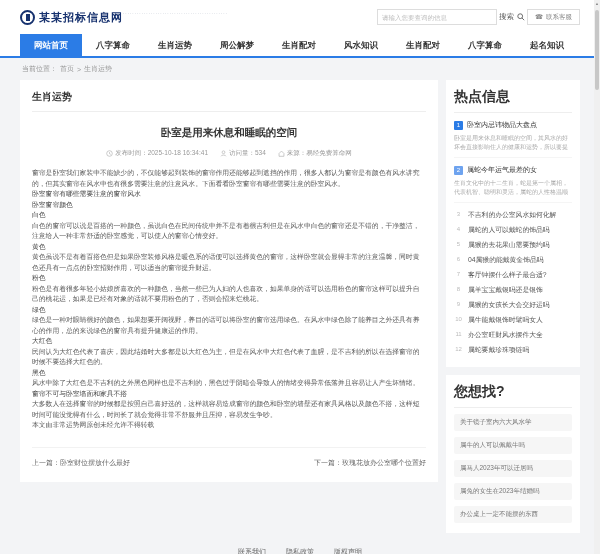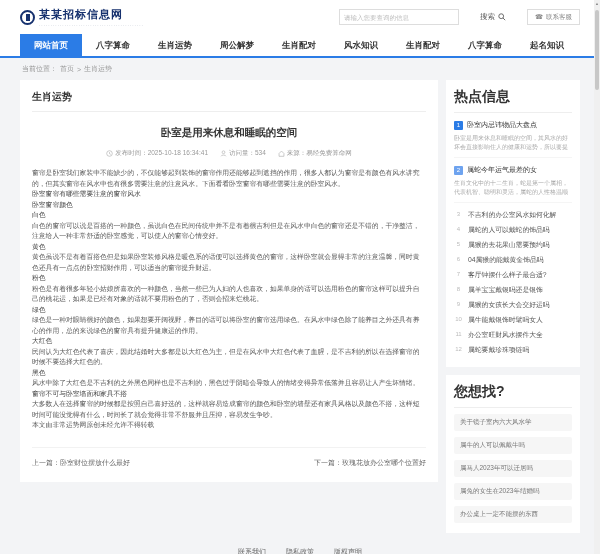--- a/index.html
+++ b/index.html
@@ -6,24 +6,24 @@
   html,body { width:600px; height:554px; overflow:hidden; }
   body { background:#f3f4f6; font-family:"Liberation Sans","DejaVu Sans",sans-serif; color:#333; position:relative; }
   .container { width:560px; margin:0 auto; }
 
   
   .header { background:#fff; }
   .header-inner { height:34px; display:flex; align-items:center; justify-content:space-between; }
   .logo { display:flex; align-items:center; gap:4px; }
   .logo-mark { width:15px; height:15px; border:2px solid #16316e; border-radius:50%; display:flex; align-items:center; justify-content:center; }
   .logo-mark i { display:block; width:4px; height:7px; background:#16316e; }
-  .logo-txt { display:flex; flex-direction:column; }
+  .logo-txt { display:flex; }
   .logo-title { font-size:11px; font-weight:bold; color:#16316e; letter-spacing:1px; }
   .logo-sub { font-size:4px; color:#9aa3b5; letter-spacing:1px; margin-top:1px; }
-  .header-right { display:flex; align-items:center; gap:21px; }
+  .header-right { display:flex; align-items:center; gap:2px; }
   .search-box { width:120px; height:16px; border:1px solid #ddd; display:flex; align-items:center; padding:0 4px; background:#fff; }
   .search-box input { border:none; outline:none; width:100%; font-size:6.5px; color:#666; font-family:inherit; }
   .search-box input::placeholder { color:#bbb; }
   .search-go { display:flex; align-items:center; gap:3px; font-size:7.5px; color:#555; cursor:pointer; }
   .contact-btn { border:1px solid #ddd; height:16px; padding:0 7px; display:flex; align-items:center; gap:3px; font-size:6.5px; color:#888; background:#fff; cursor:pointer; }
 
   
   .nav { background:#fff; border-bottom:2px solid #2b7ce6; }
   .nav-inner { display:flex; }
   .nav-item { width:62px; text-align:center; font-size:8.5px; color:#333; line-height:22px; height:22px; cursor:pointer; font-weight:bold; }

